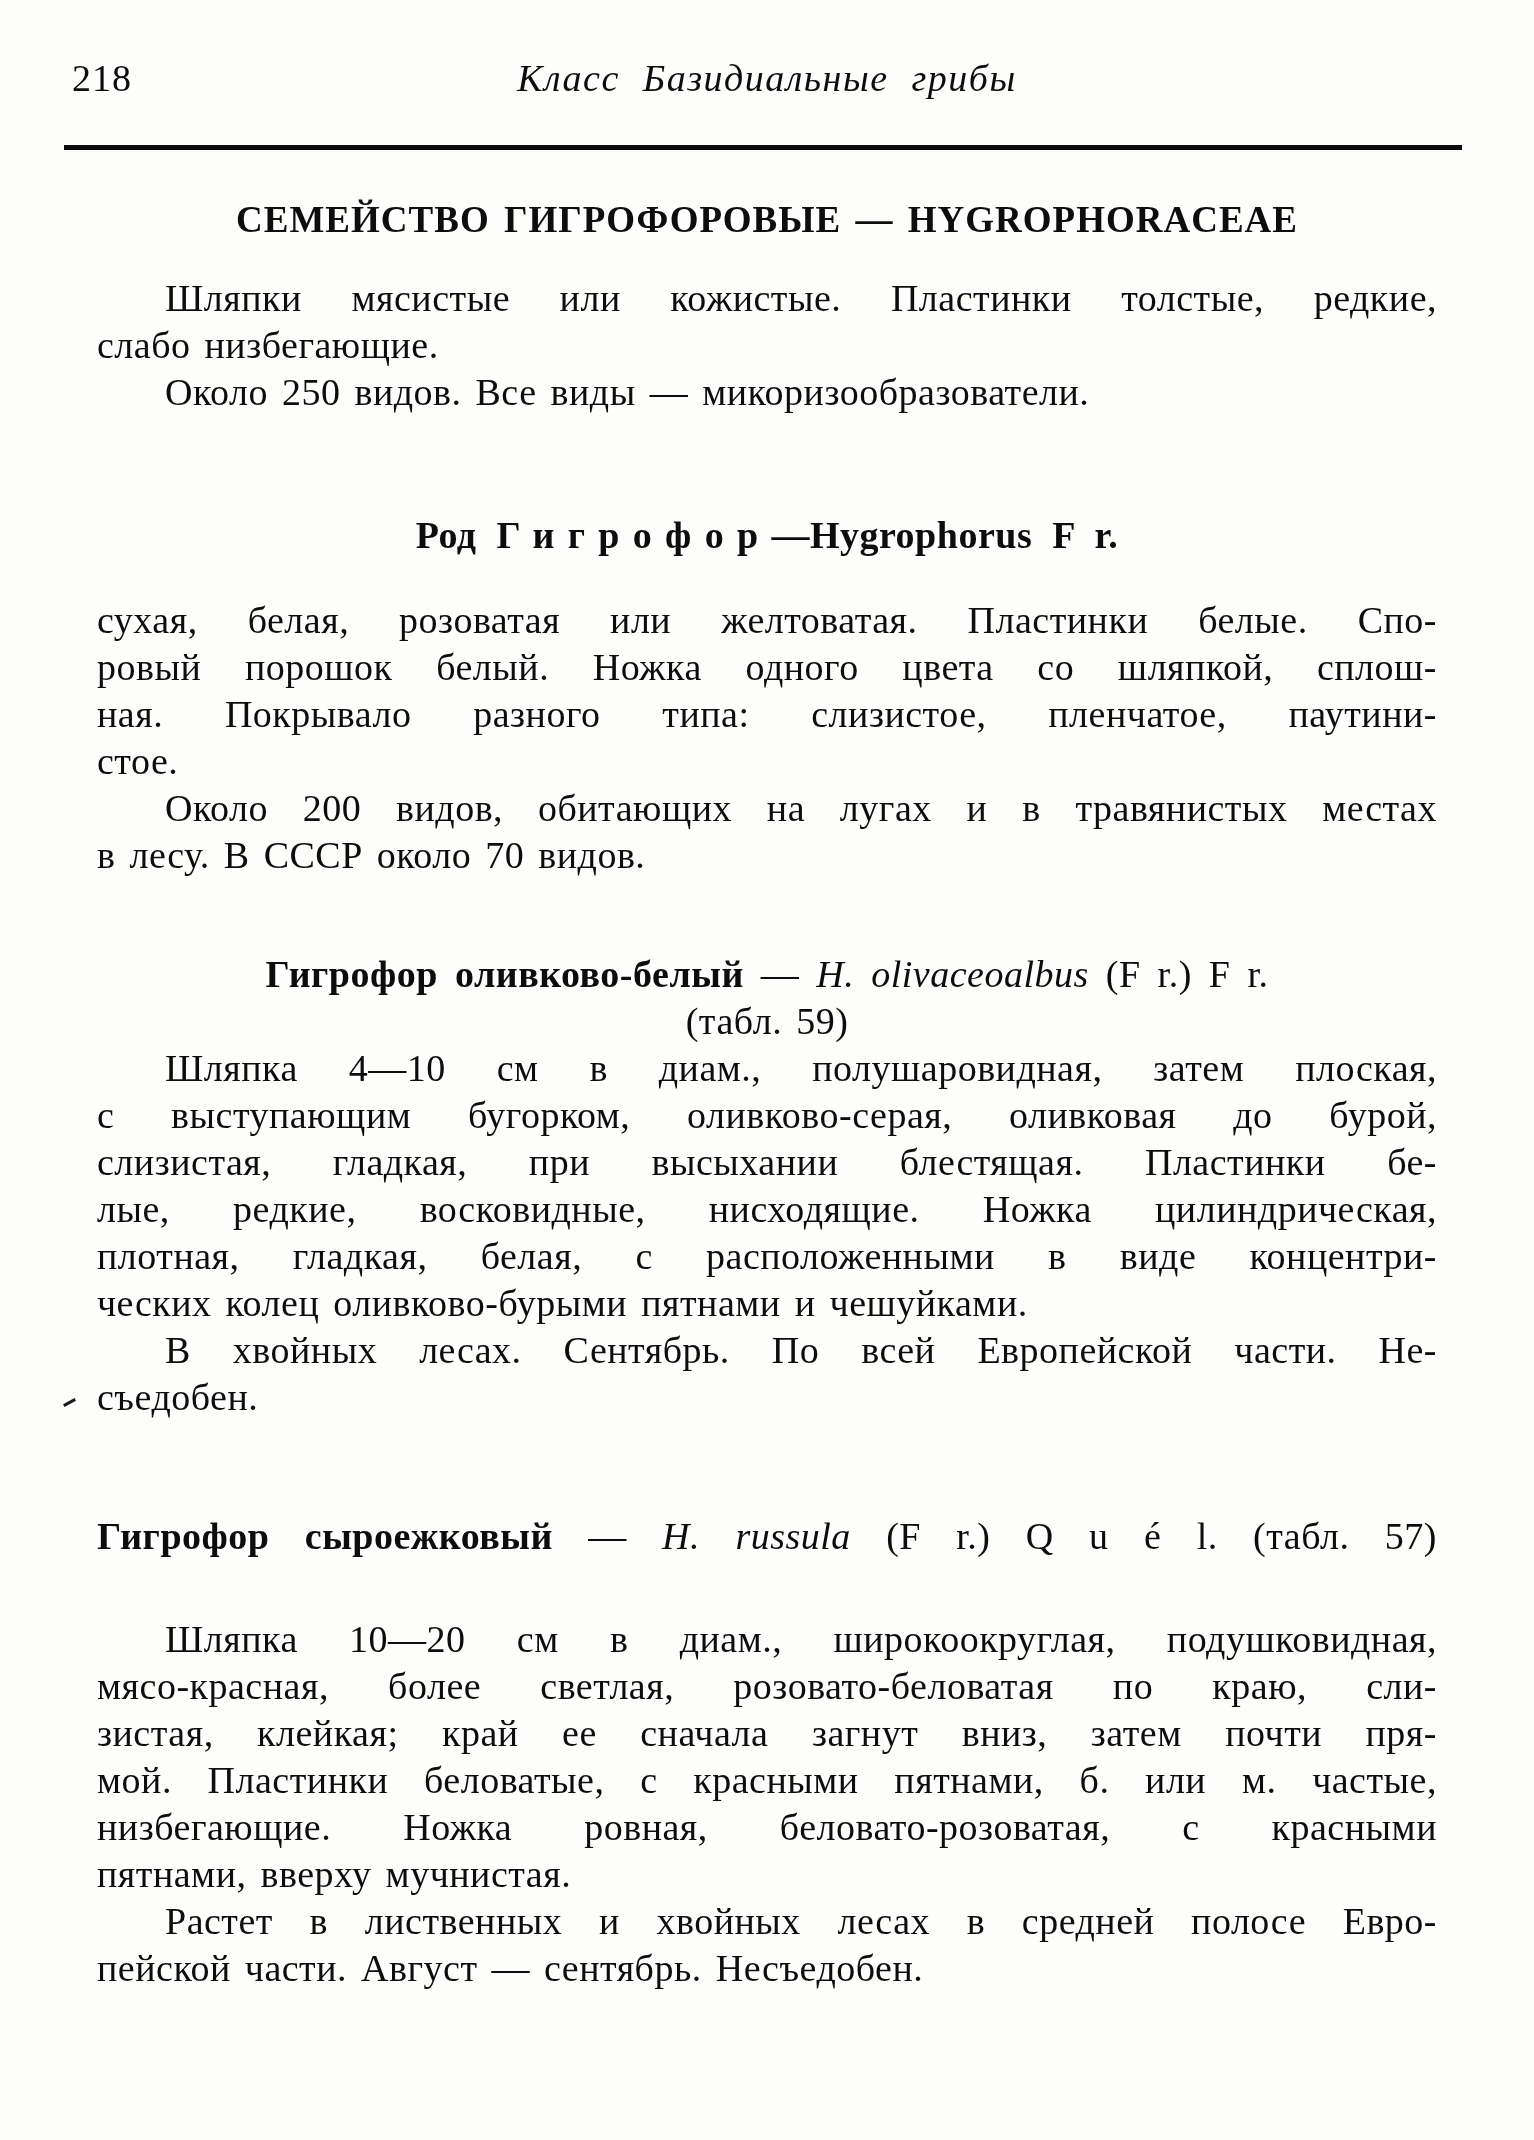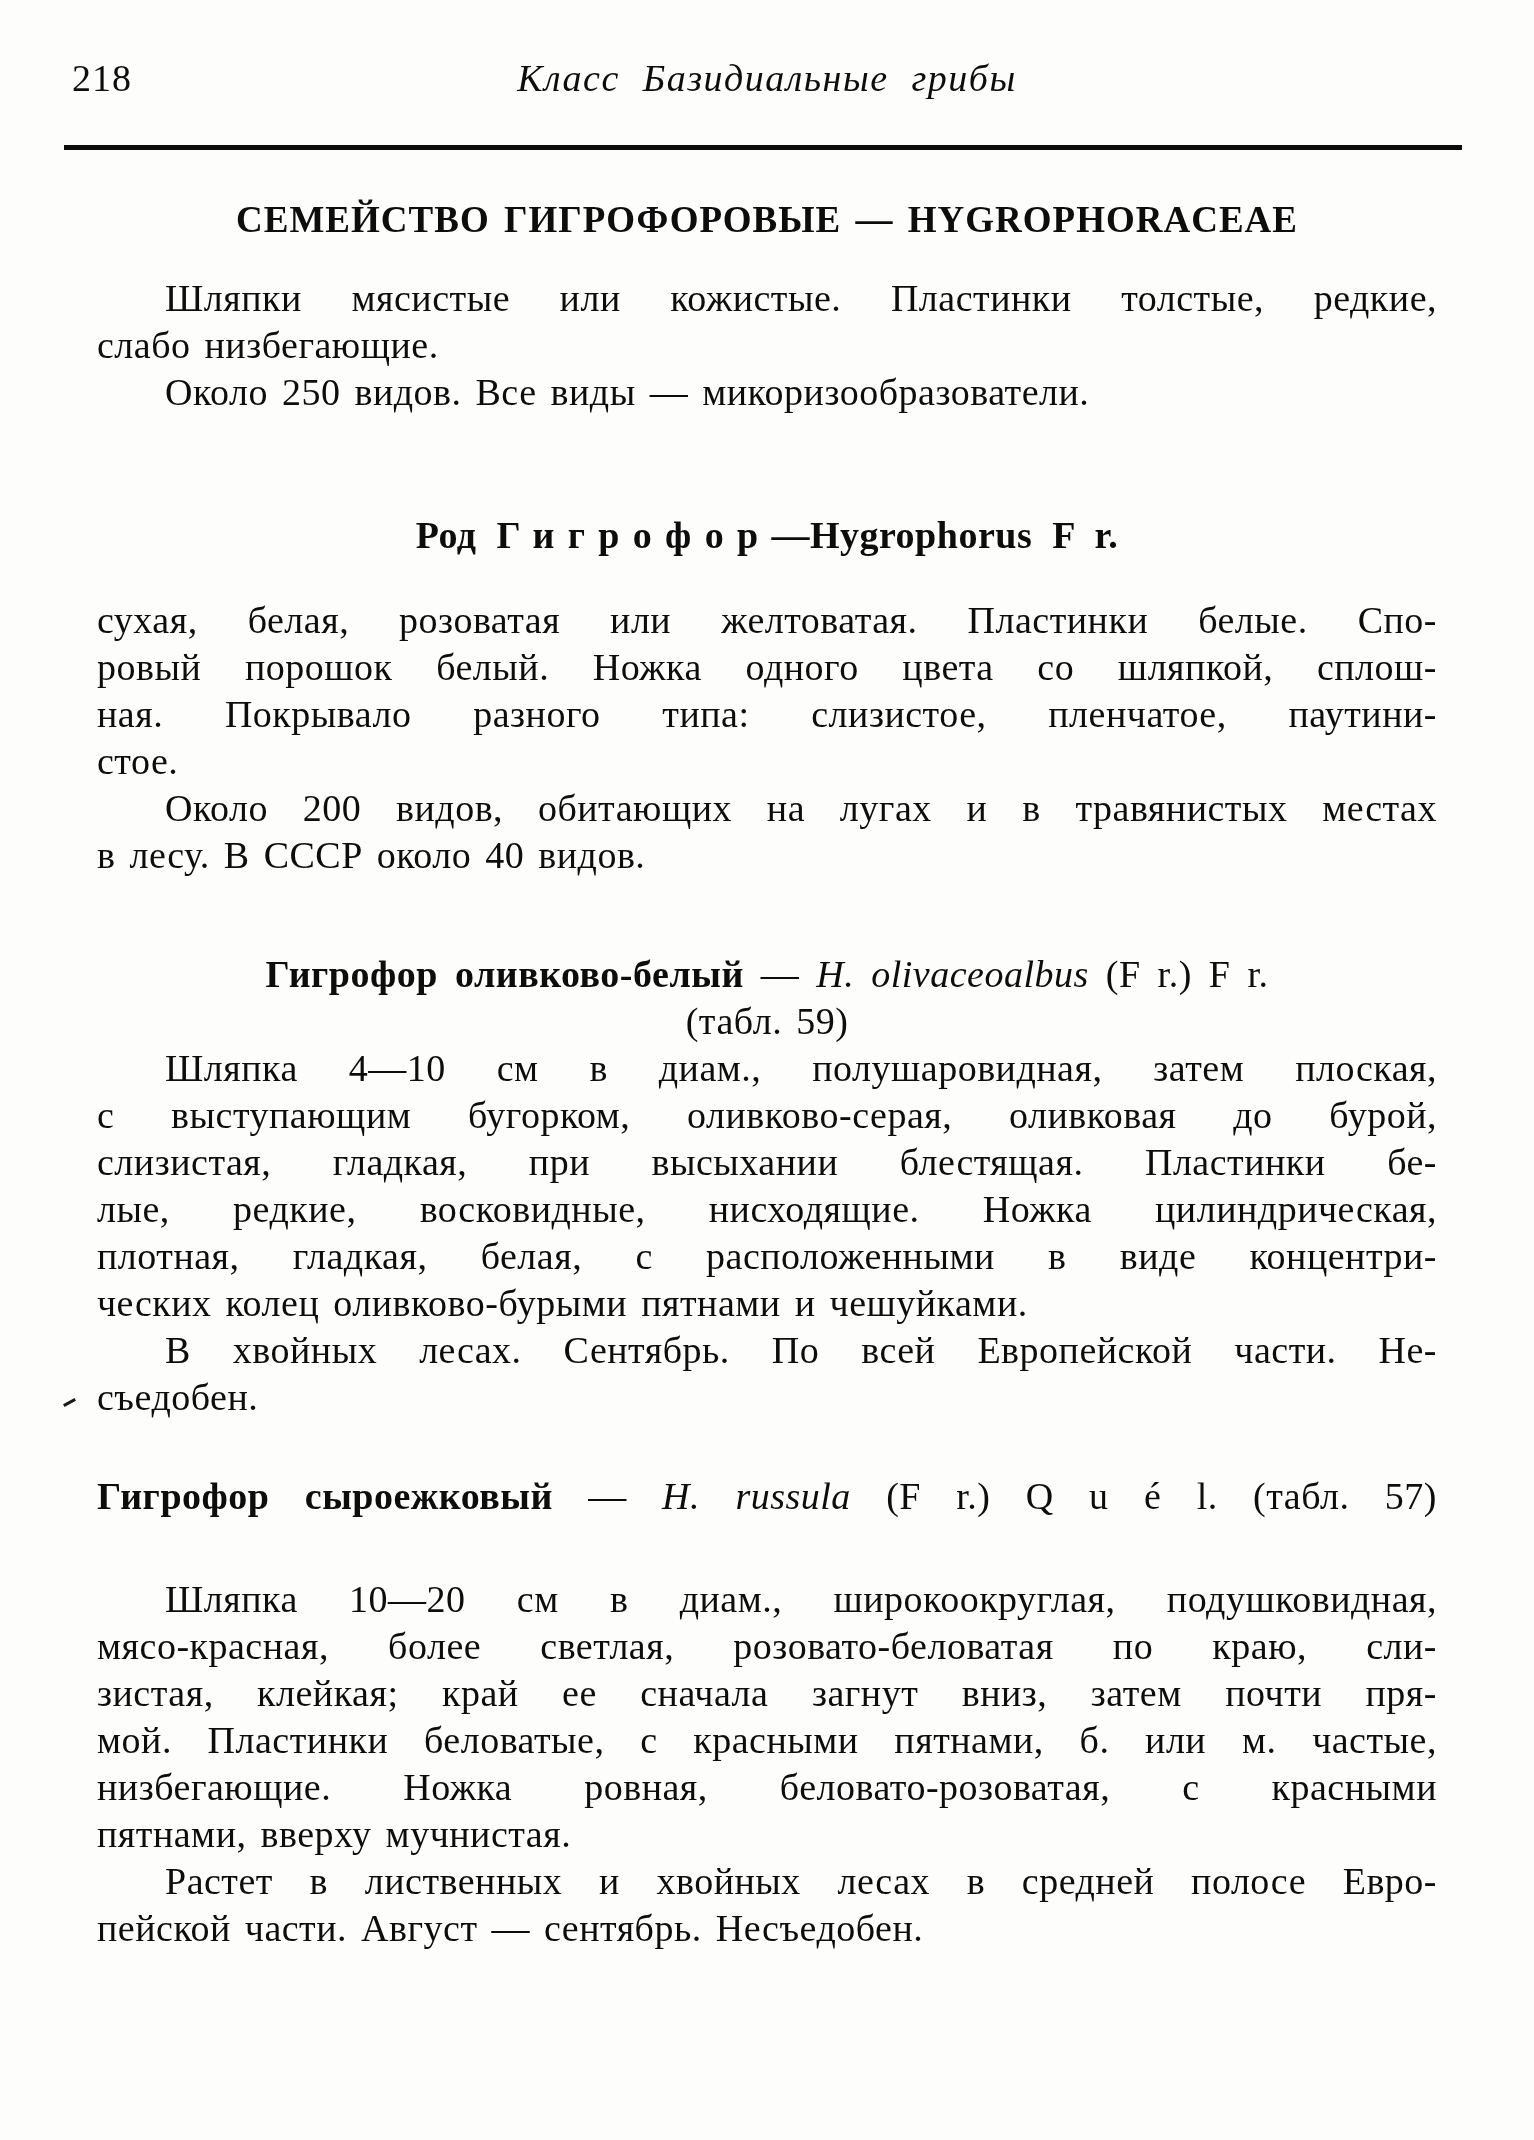--- a/index.html
+++ b/index.html
@@ -89,21 +89,21 @@
   .name-ru { font-weight: bold; }
   .name-latin { font-style: italic; }
   .tabl {
     text-align: center;
     font-size: 38px;
     line-height: 47px;
   }
   .p-sp1-1 { }
 
   .h-sp2 {
-    margin-top: 52px;
+    margin-top: 92px;
     text-align: justify;
     text-align-last: justify;
   }
   .p-sp2-1 { margin-top: 56px; }
 
   
   .speck {
     position: absolute;
     left: 63px;
     top: 1401px;
@@ -145,21 +145,21 @@
 
     <div class="para p-genus-1">
         <div class="line">сухая, белая, розоватая или желтоватая. Пластинки белые. Спо-</div>
         <div class="line">ровый порошок белый. Ножка одного цвета со шляпкой, сплош-</div>
         <div class="line">ная. Покрывало разного типа: слизистое, пленчатое, паутини-</div>
         <div class="line last">стое.</div>
       </div>
 
     <div class="para">
         <div class="line indent">Около 200 видов, обитающих на лугах и в травянистых местах</div>
-        <div class="line last">в лесу. В СССР около 40 видов.</div>
+        <div class="line last">в лесу. В СССР около 70 видов.</div>
       </div>
 
     <div class="h-species h-sp1">
       <span class="name-ru">Гигрофор оливково-белый</span>
       <span>—</span>
       <span class="name-latin">H. olivaceoalbus</span>
       <span>(F r.) F r.</span>
     </div>
 
     <div class="tabl">(табл. 59)</div>

